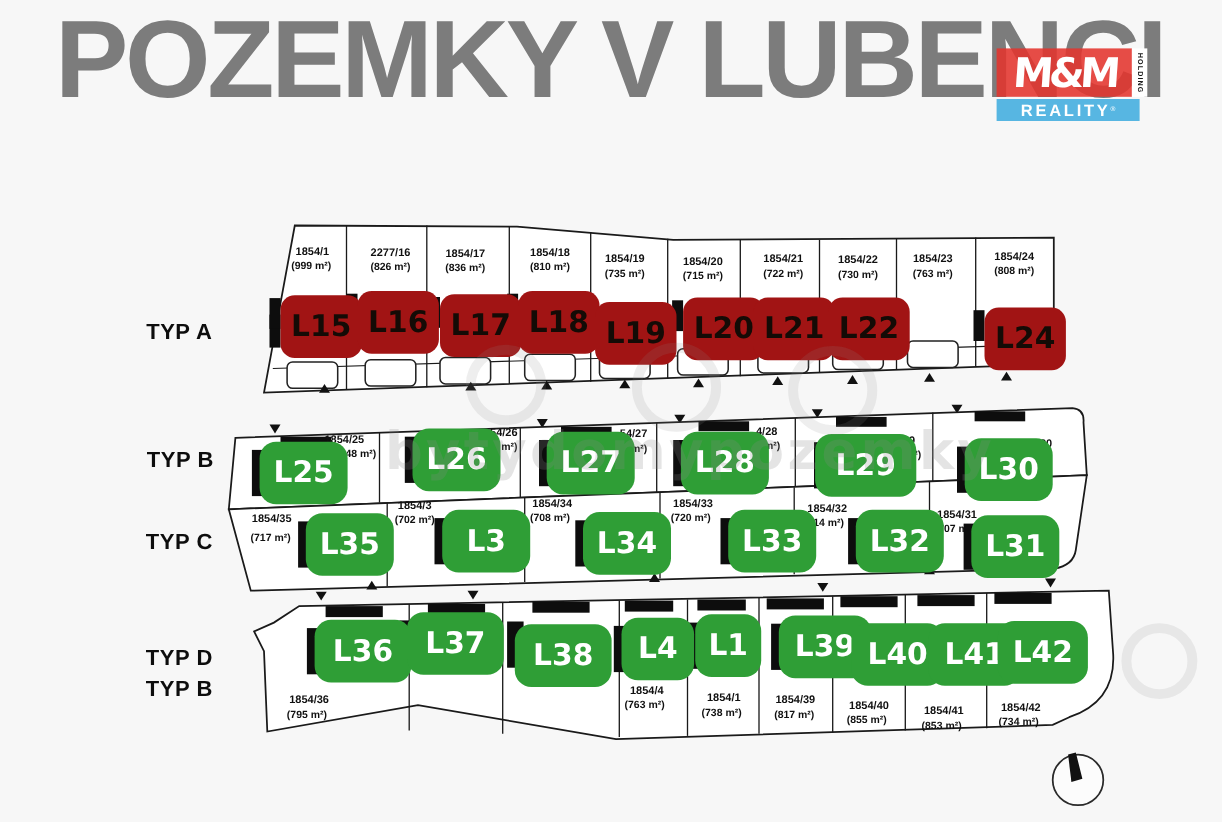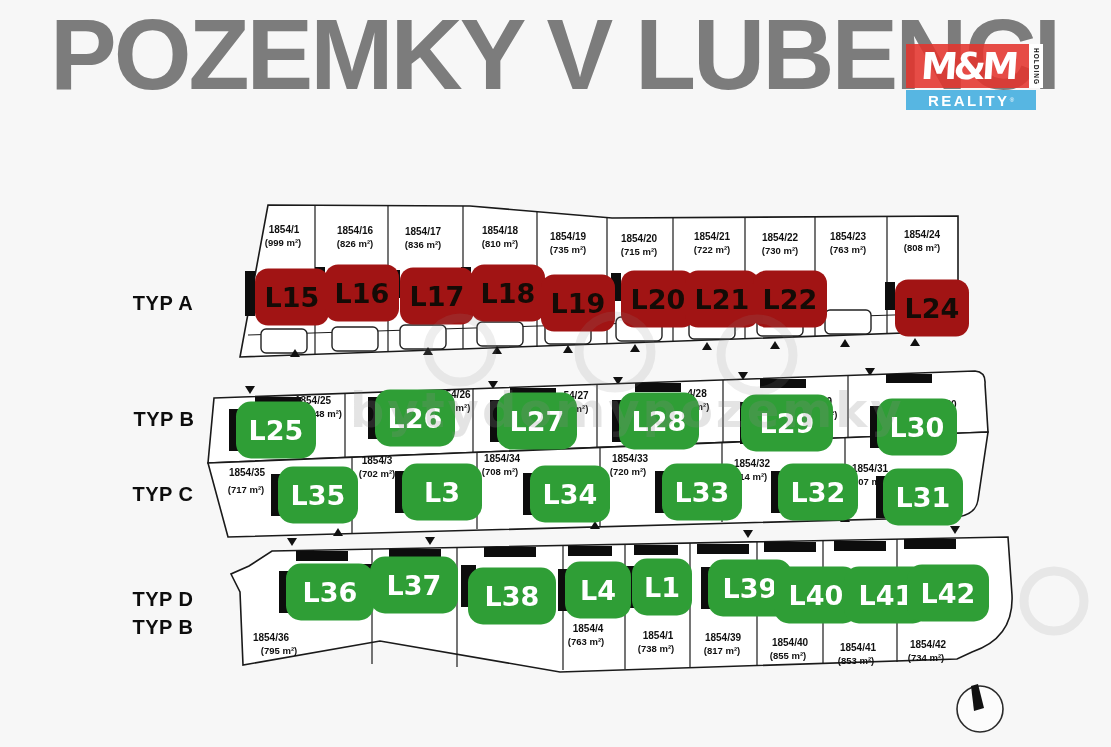--- a/index.html
+++ b/index.html
@@ -199,21 +199,21 @@
     <polygon points="971,686 978,684 984,708 974,711" fill="#111111"></polygon>
   </g>
 </svg>
 
 <div id="map-layer">
     <div class="type-label" style="left: 163px; top: 303px;">TYP A</div>
     <div class="pnum" style="left: 284px; top: 229px;">1854/1</div>
     <div class="parea" style="left: 283px; top: 242px;">(999 m²)</div>
     <div class="fp" style="left: 245px; top: 271px; width: 10px; height: 28px;"></div>
     <div class="plot-label sold" style="left: 292px; top: 297px; width: 74px;">L15</div>
-    <div class="pnum" style="left: 355px; top: 230px;">1854/16</div>
+    <div class="pnum" style="left: 355px; top: 230px;">2277/16</div>
     <div class="parea" style="left: 355px; top: 243px;">(826 m²)</div>
     <div class="fp" style="left: 315px; top: 267px; width: 10px; height: 28px;"></div>
     <div class="plot-label sold" style="left: 362px; top: 293px; width: 74px;">L16</div>
     <div class="pnum" style="left: 423px; top: 231px;">1854/17</div>
     <div class="parea" style="left: 423px; top: 244px;">(836 m²)</div>
     <div class="fp" style="left: 390px; top: 270px; width: 10px; height: 28px;"></div>
     <div class="plot-label sold" style="left: 437px; top: 296px; width: 74px;">L17</div>
     <div class="pnum" style="left: 500px; top: 230px;">1854/18</div>
     <div class="parea" style="left: 500px; top: 243px;">(810 m²)</div>
     <div class="fp" style="left: 461px; top: 267px; width: 10px; height: 28px;"></div>
@@ -286,21 +286,21 @@
     <div class="pnum" style="left: 752px; top: 463px;">1854/32</div>
     <div class="parea" style="left: 749px; top: 476px;">(714 m²)</div>
     <div class="fp" style="left: 771px; top: 471px; width: 15px; height: 42px;"></div>
     <div class="plot-label available" style="left: 818px; top: 492px; width: 80px;">L32</div>
     <div class="pnum" style="left: 870px; top: 468px;">1854/31</div>
     <div class="parea" style="left: 868px; top: 481px;">(707 m²)</div>
     <div class="fp" style="left: 876px; top: 476px; width: 15px; height: 42px;"></div>
     <div class="plot-label available" style="left: 923px; top: 497px; width: 80px;">L31</div>
     <div class="type-label" style="left: 163px; top: 599px;">TYP D</div>
     <div class="type-label" style="left: 163px; top: 627px;">TYP B</div>
-    <div class="pnum" style="left: 271px; top: 637px; text-align: right;">1854/36</div>
+    <div class="pnum" style="left: 281px; top: 637px; text-align: right;">1854/36</div>
     <div class="parea" style="left: 279px; top: 650px;">(795 m²)</div>
     <div class="fp" style="left: 279px; top: 571px; width: 15px; height: 42px;"></div>
     <div class="plot-label available" style="left: 330px; top: 592px; width: 88px;">L36</div>
     <div class="fp" style="left: 363px; top: 564px; width: 15px; height: 42px;"></div>
     <div class="plot-label available" style="left: 414px; top: 585px; width: 88px;">L37</div>
     <div class="parea" style="left: 527px; top: 618px;">(897 m²)</div>
     <div class="fp" style="left: 461px; top: 565px; width: 15px; height: 42px;"></div>
     <div class="plot-label available" style="left: 512px; top: 596px; width: 88px;">L38</div>
     <div class="pnum" style="left: 588px; top: 628px;">1854/4</div>
     <div class="parea" style="left: 586px; top: 641px;">(763 m²)</div>

